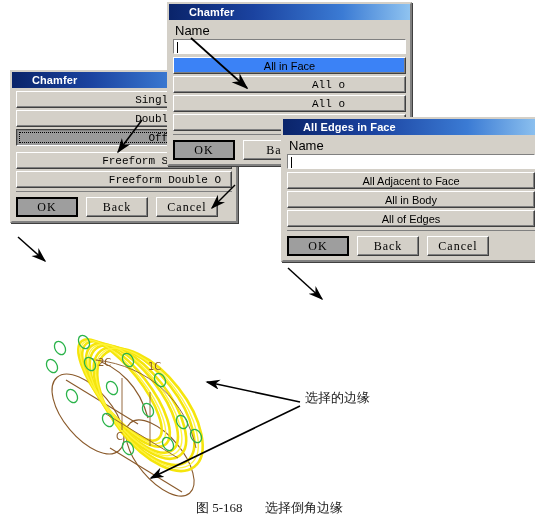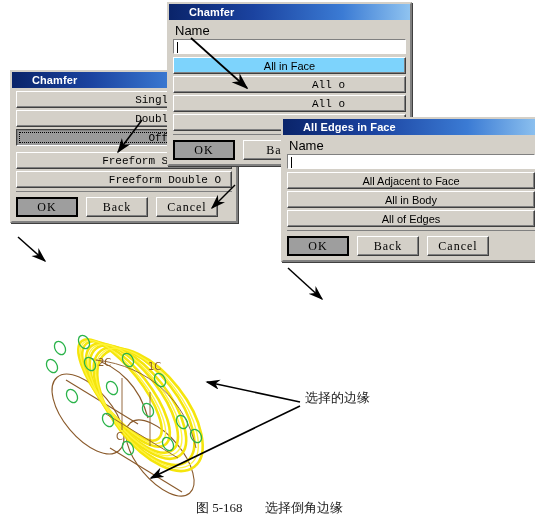--- a/index.html
+++ b/index.html
@@ -101,21 +101,21 @@
   .btn.focusdots {
     position: relative;
   }
   .btn.focusdots > .dots {
     position: absolute;
     left: 2px; right: 2px; top: 2px; bottom: 2px;
     border: 1px dotted #000000;
     pointer-events: none;
   }
   .btn.dark {
-    background: #7dd3fc;
+    background: #3b82f6;
   }
   .btn-right-text {
     justify-content: flex-end;
     padding-right: 10px;
     font-family: Liberation Mono, monospace;
   }
   .footer {
     border-top: 1px solid #808080;
     margin-top: 3px;
     padding-top: 5px;

